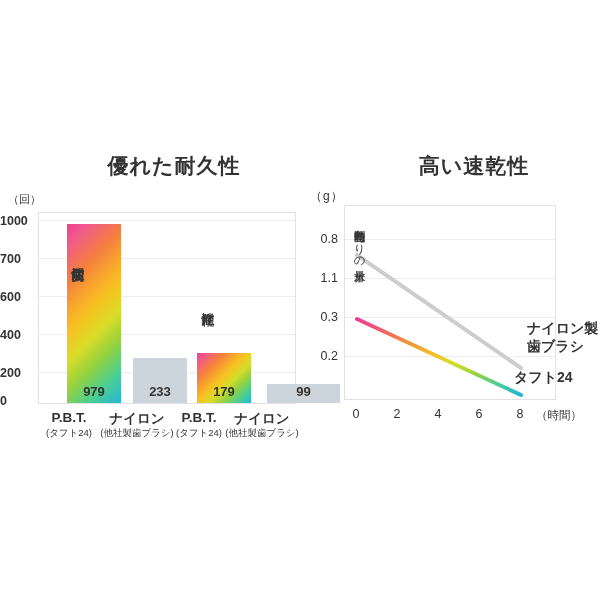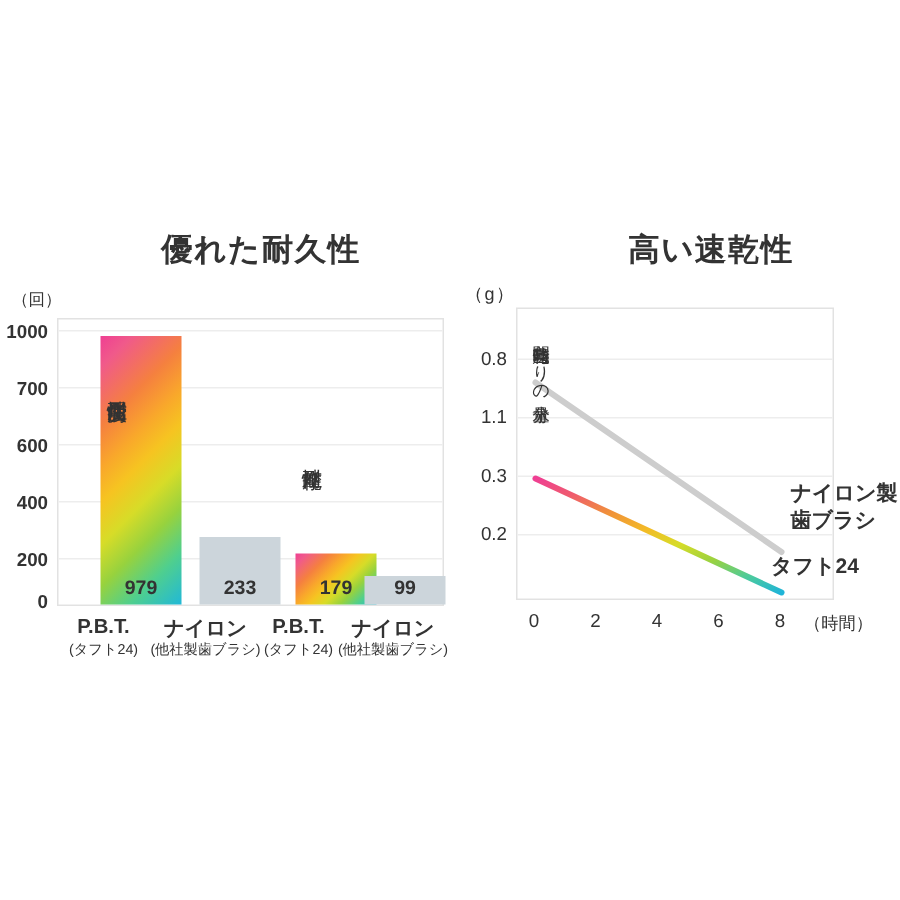--- a/index.html
+++ b/index.html
@@ -26,21 +26,21 @@
   .plot{
     position:absolute;background:#ffffff;
     border:1px solid #e2e2e2;box-sizing:border-box;
   }
   .gridline{position:absolute;left:0;right:0;height:1px;background:#ededed;}
 
   
   .unit-label{position:absolute;font-size:11px;color:#333;}
   .ytick{
     position:absolute;font-size:12.5px;color:#333;
-    text-align:right;font-weight:bold;
+    font-weight:bold;
   }
   .bar{position:absolute;bottom:0;box-sizing:border-box;margin-left:16px;}
   .bar-grad{
     background:linear-gradient(135deg,
       #ef3f93 0%,
       #f05a8a 9%,
       #f5803f 26%,
       #f9a72b 38%,
       #f6c421 48%,
       #d7dc28 60%,
@@ -114,26 +114,26 @@
 
       <div class="bar bar-grad" style="left:12px;width:54px;height:179px;">
         <div class="bar-value">979</div>
       </div>
       <div class="bar-vlabel vert" style="left:39px;top:44px;">耐屈曲疲労性</div>
 
       <div class="bar bar-gray" style="left:78px;width:54px;height:45px;">
         <div class="bar-value">233</div>
       </div>
 
-      <div class="bar bar-grad" style="left:142px;width:54px;height:34px;">
+      <div class="bar bar-grad" style="left:142px;width:54px;height:50px;">
         <div class="bar-value">179</div>
       </div>
       <div class="bar-vlabel vert" style="left:169px;top:89px;">耐摩耗性</div>
 
-      <div class="bar bar-gray" style="left:188px;width:54px;height:19px;">
+      <div class="bar bar-gray" style="left:212px;width:73px;height:19px;">
         <div class="bar-value">99</div>
       </div>
     </div>
 
     <div class="xcat" style="left:22px;top:410px;width:94px;">P.B.T.</div>
     <div class="xsub" style="left:22px;top:427px;width:94px;">(タフト24)</div>
 
     <div class="xcat" style="left:90px;top:410px;width:94px;">ナイロン</div>
     <div class="xsub" style="left:86px;top:427px;width:102px;">(他社製歯ブラシ)</div>
 

